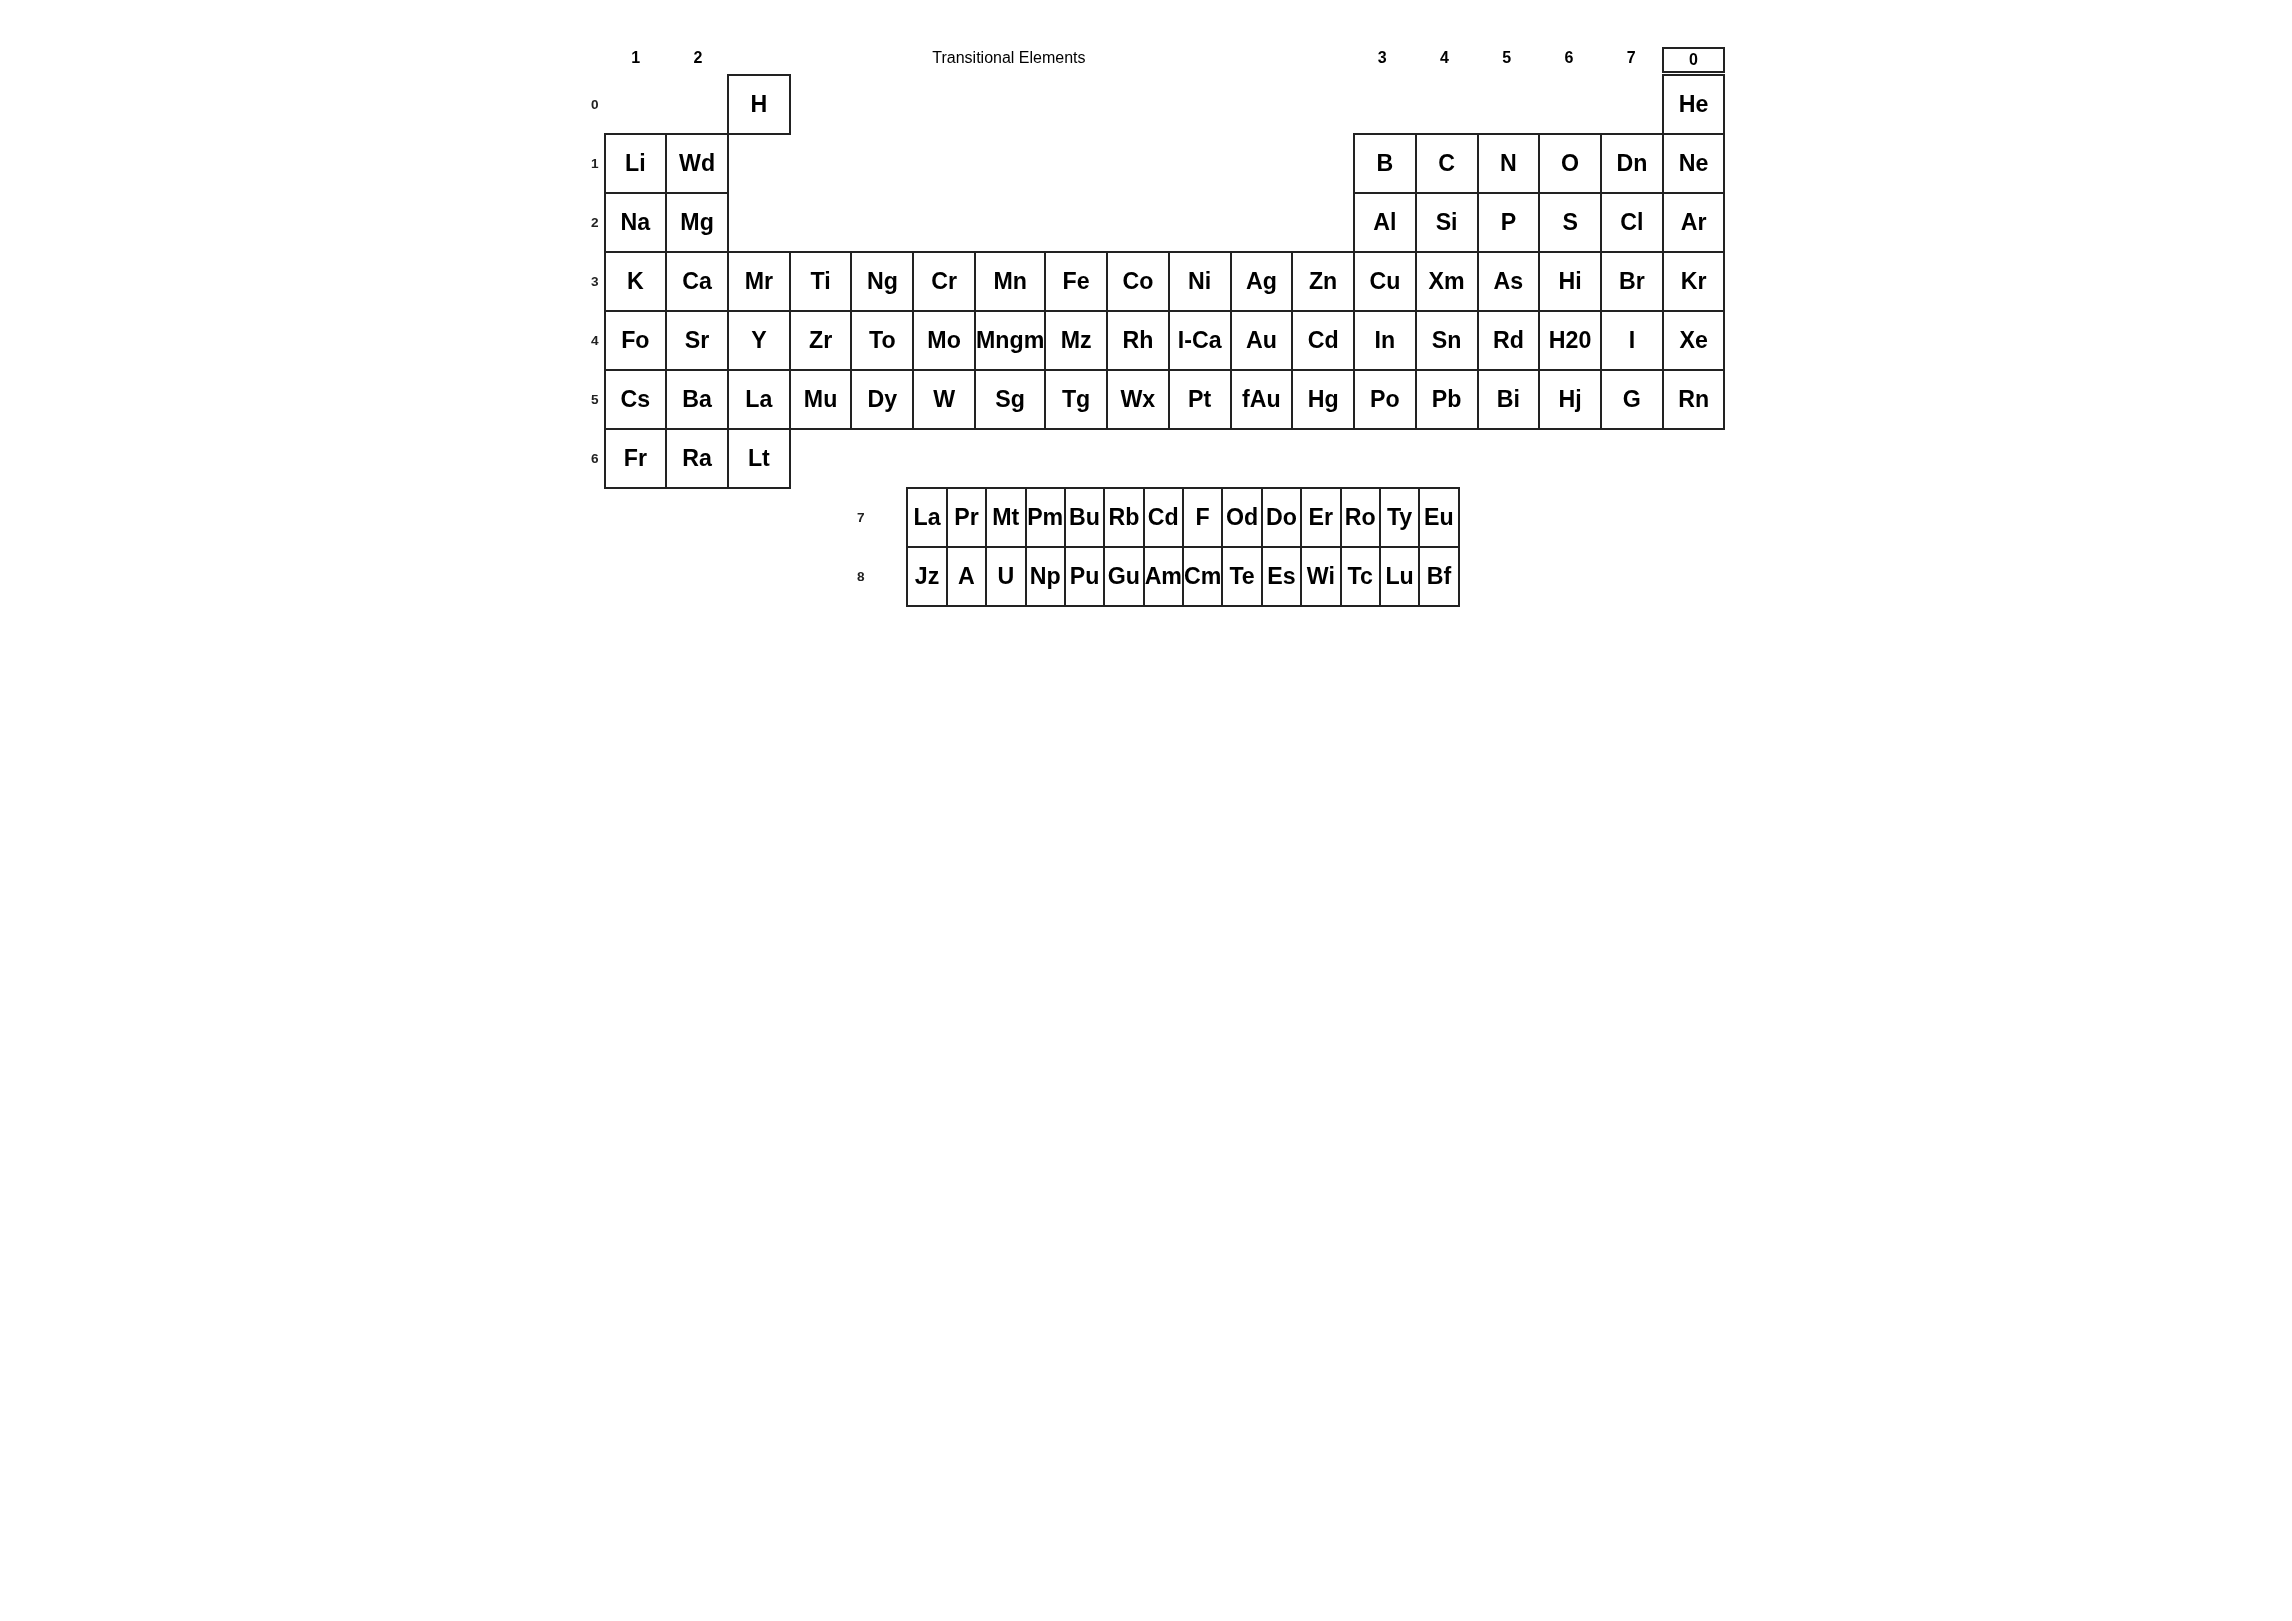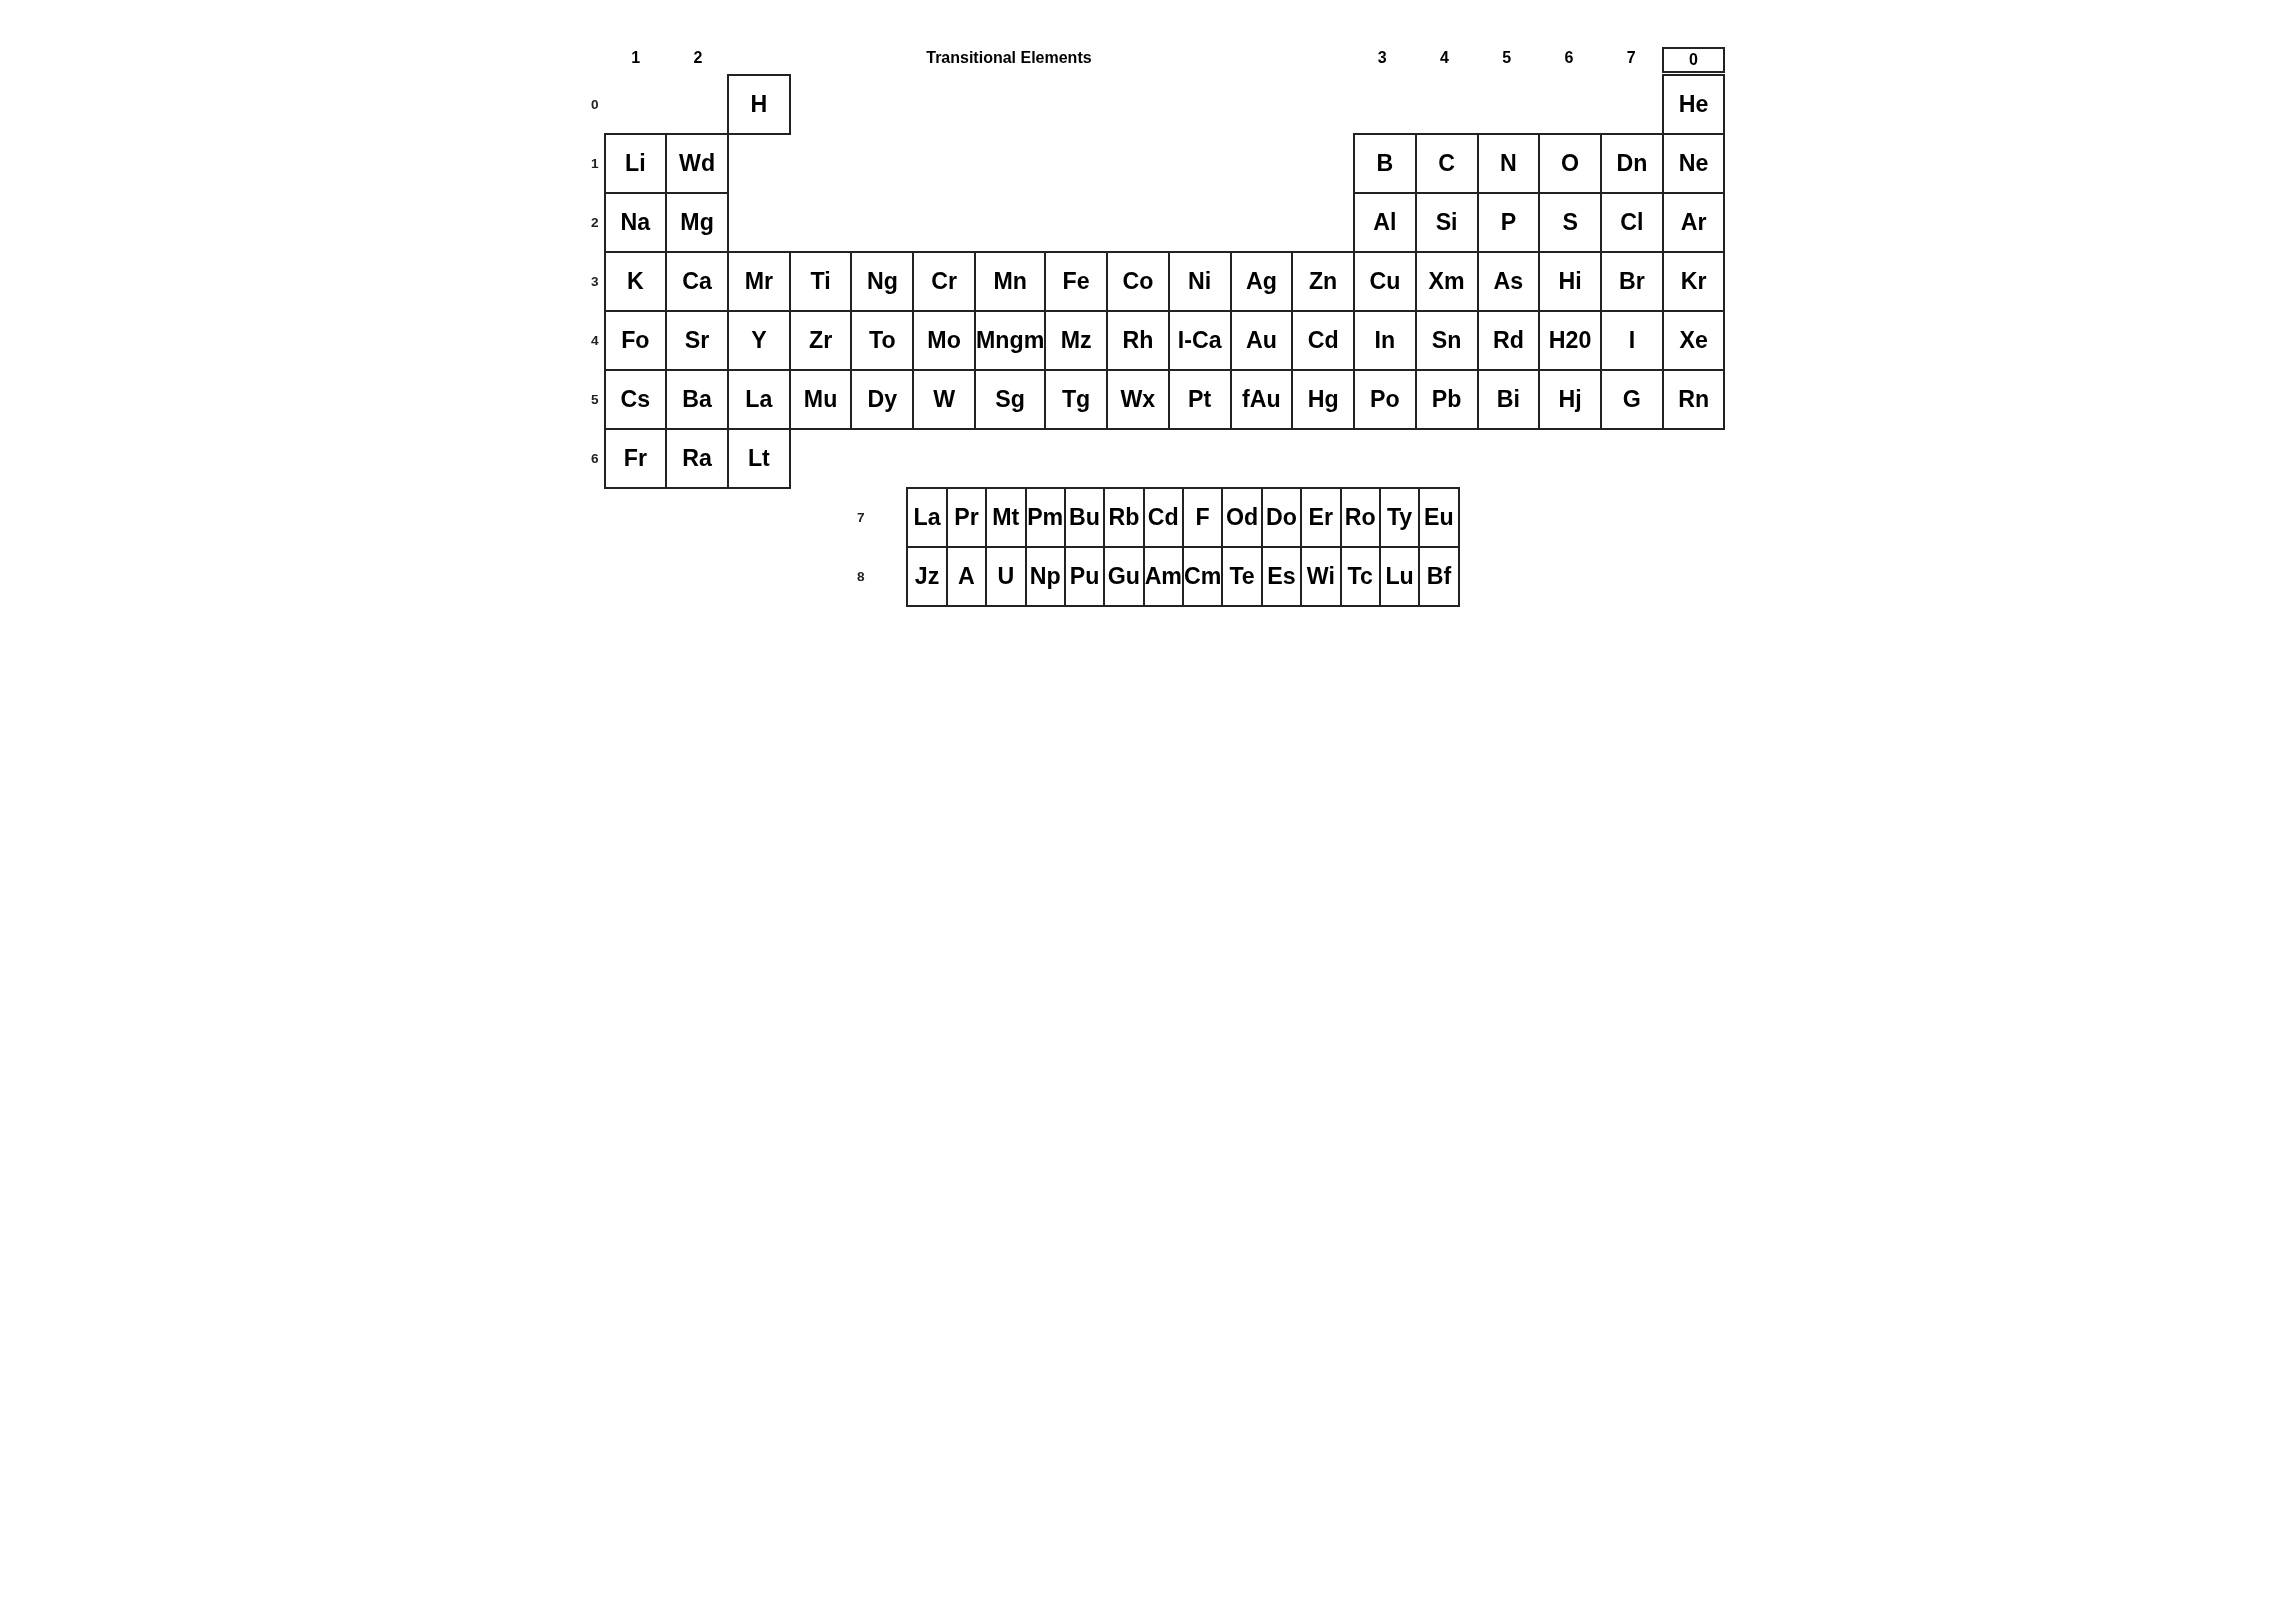--- a/index.html
+++ b/index.html
@@ -74,21 +74,21 @@
 <body>
 
 <h1></h1>
 
 <div class="periodic-container">
 
   <div class="group-headers">
       <div style="width: 37px;"></div>
       <div class="group-header">1</div>
       <div class="group-header">2</div>
-      <div class="group-header" style="grid-column: span 9; font-weight: bold;">Transitional Elements</div>
+      <div class="group-header" style="grid-column: span 9; font-weight: normal;">Transitional Elements</div>
       <div class="group-header"></div>
       <div class="group-header">3</div>
       <div class="group-header">4</div>
       <div class="group-header">5</div>
       <div class="group-header">6</div>
       <div class="group-header">7</div>
       <div class="group-header" style="border: 2px solid rgb(34, 34, 34); padding: 2px 3.9px;">0</div>
     </div>
 
   <div id="main-grid" style="display: grid; grid-template-columns: 37px repeat(18, 1fr); border-collapse: collapse;">

